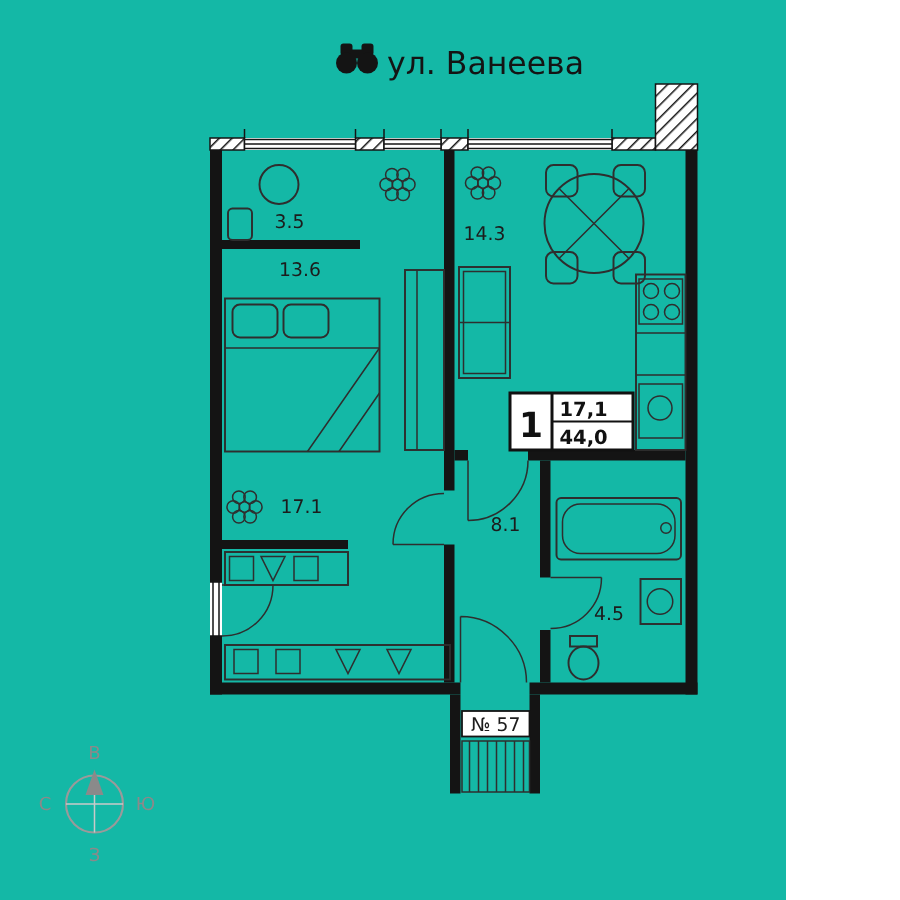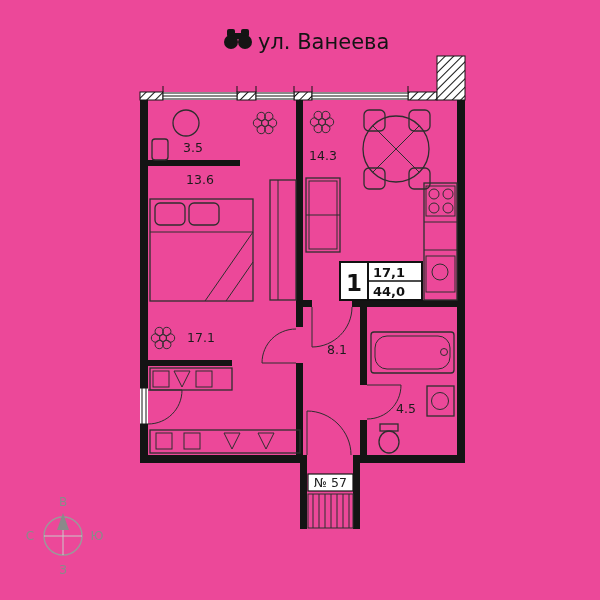--- a/index.html
+++ b/index.html
@@ -1,16 +1,16 @@
 <!DOCTYPE html>
 <html><head>
 <meta charset="utf-8">
 <style>
   html,body{margin:0;padding:0;background:#ffffff;}
-  .canvas{position:relative;width:600px;height:600px;background:#ec4899;overflow:hidden;
+  .canvas{position:relative;width:524px;height:600px;background:#14b8a6;overflow:hidden;
           font-family:"DejaVu Sans",sans-serif;}
   svg{position:absolute;left:0;top:0;}
   .wall{fill:#141414;stroke:none;}
   .pier{fill:url(#hatch);stroke:#141414;stroke-width:1;}
   .ln{fill:none;stroke:#2e2e2e;stroke-width:1.3;}
   .thin{fill:none;stroke:#2e2e2e;stroke-width:1;}
   .winln{fill:none;stroke:#141414;stroke-width:1;}
   .lbl{font-family:"DejaVu Sans",sans-serif;font-size:12.5px;fill:#1c1c1c;}
   .num{font-family:"DejaVu Sans",sans-serif;font-weight:bold;fill:#111111;}
   .muted{font-family:"DejaVu Sans",sans-serif;font-size:12px;fill:#8a8a8a;}

